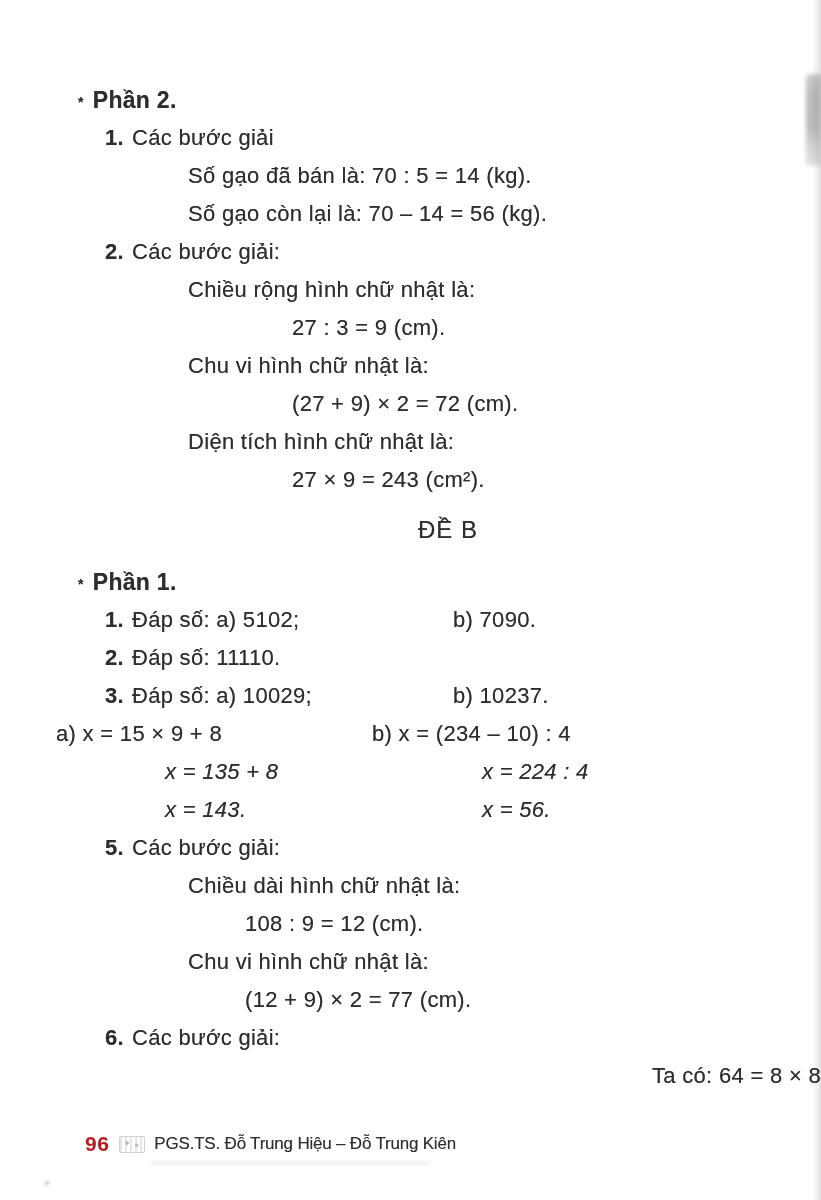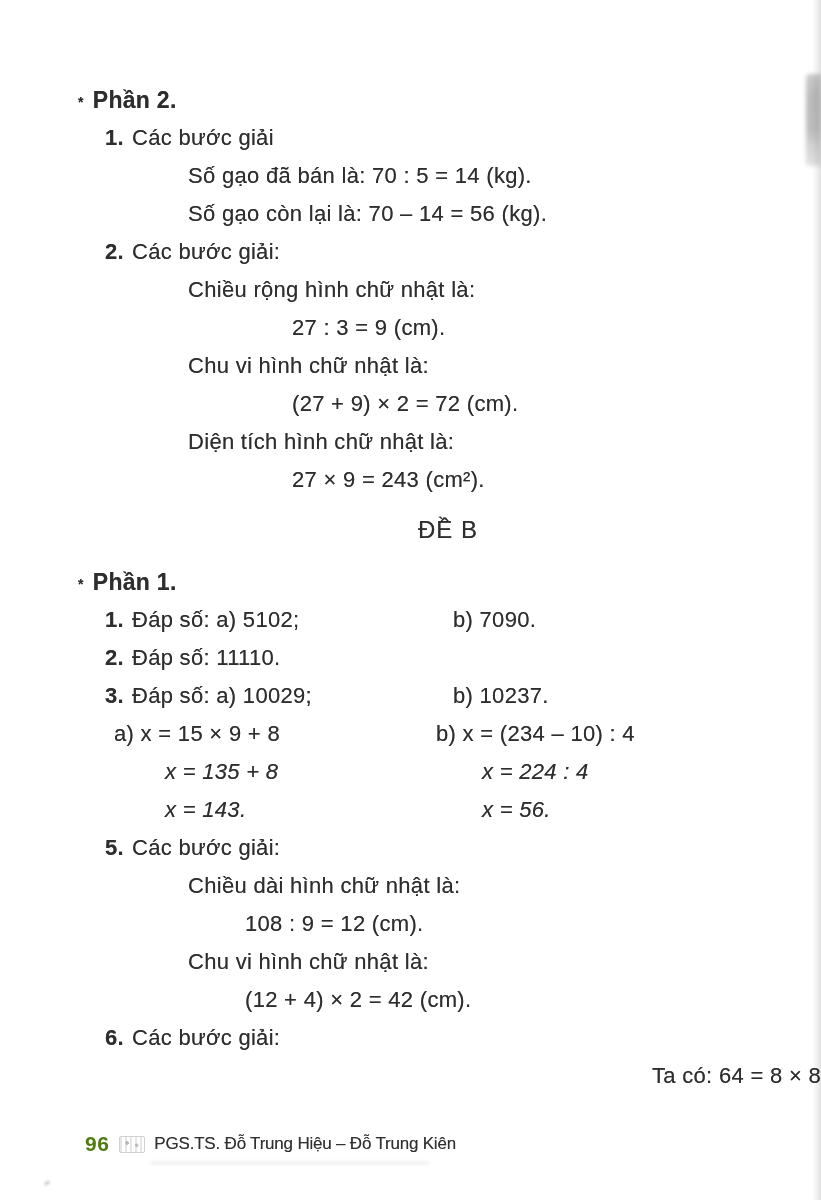--- a/index.html
+++ b/index.html
@@ -16,38 +16,38 @@
     font-size:22px; line-height:38px; height:38px;
     letter-spacing:0.3px; white-space:nowrap;
     text-shadow:0 0 0.5px rgba(20,20,20,0.55);
   }
   .l-heading { margin-left:78px; font-weight:bold; font-size:23px; }
   .star { font-size:14px; vertical-align:top; position:relative; top:2px; margin-right:9px; font-weight:bold; }
   .num { font-weight:bold; margin-right:8px; }
   .cell .num { margin-right:8px; }
   .ml105 { margin-left:105px; }
   .ml133 { margin-left:133px;text-align:right; }
-  .ml137 { margin-left:114px;gap:6px; }
+  .ml137 { margin-left:56px; }
   .ml165 { margin-left:165px;font-style:italic; }
   .ml188 { margin-left:188px; }
   .ml245 { margin-left:245px; }
   .ml292 { margin-left:292px; }
   .cols { display:grid; }
   .c348 { grid-template-columns:348px auto; }
   .c316 { grid-template-columns:316px auto; }
   .c317 { grid-template-columns:317px auto; }
   .deb {
     margin-left:418px; margin-top:12px; margin-bottom:14px;
     font-weight:normal; font-size:24px; letter-spacing:1px;
   }
   .footer {
     position:absolute; left:85px; top:1132px;
     display:flex; align-items:center; white-space:nowrap;
   }
-  .pgnum { font-size:21px; font-weight:bold; letter-spacing:0.5px; color:#4d7c0f; }
+  .pgnum { font-size:21px; font-weight:bold; letter-spacing:0.5px; color:#b91c1c; }
   .logo {
     display:inline-block; width:26px; height:17px; margin:0 9px 0 10px;
     border:1px solid #c2c2c2; border-radius:2px; opacity:0.75;
     background:
       radial-gradient(circle at 30% 40%, rgba(90,90,90,0.55) 0 1.5px, transparent 2px),
       radial-gradient(circle at 70% 55%, rgba(90,90,90,0.45) 0 1.5px, transparent 2px),
       repeating-linear-gradient(90deg, rgba(160,160,160,0.35) 0 2px, rgba(255,255,255,0) 2px 5px);
   }
   .authors { font-size:17px; color:#303030; letter-spacing:-0.2px; text-shadow:0 0 0.4px rgba(30,30,30,0.5); }
   
@@ -122,21 +122,21 @@
     </p>
     <p class="line ml165 cols c317">
       <span class="cell">x = 143.</span>
       <span class="cell">x = 56.</span>
     </p>
 
     <p class="line ml105"><b class="num">5.</b><span>Các bước giải:</span></p>
     <p class="line ml188">Chiều dài hình chữ nhật là:</p>
     <p class="line ml245">108 : 9 = 12 (cm).</p>
     <p class="line ml188">Chu vi hình chữ nhật là:</p>
-    <p class="line ml245">(12 + 4) × 2 = 42 (cm).</p>
+    <p class="line ml245">(12 + 9) × 2 = 77 (cm).</p>
 
     <p class="line ml105"><b class="num">6.</b><span>Các bước giải:</span></p>
     <p class="line ml133">Ta có: 64 = 8 × 8</p>
   </section>
 
   <div class="footer">
     <span class="pgnum">96</span>
     <span class="logo"></span>
     <span class="authors">PGS.TS. Đỗ Trung Hiệu – Đỗ Trung Kiên</span>
   </div>

